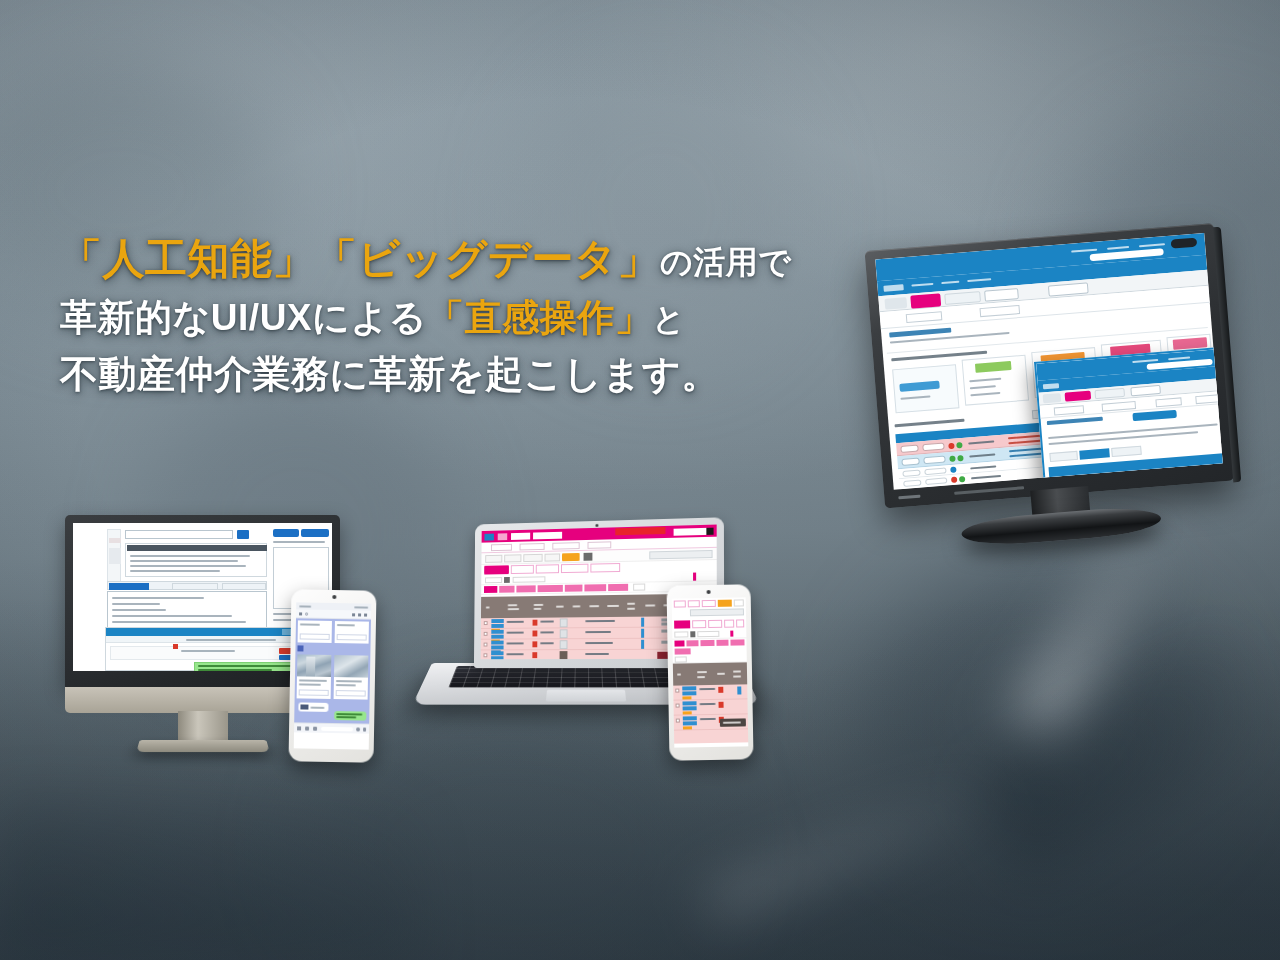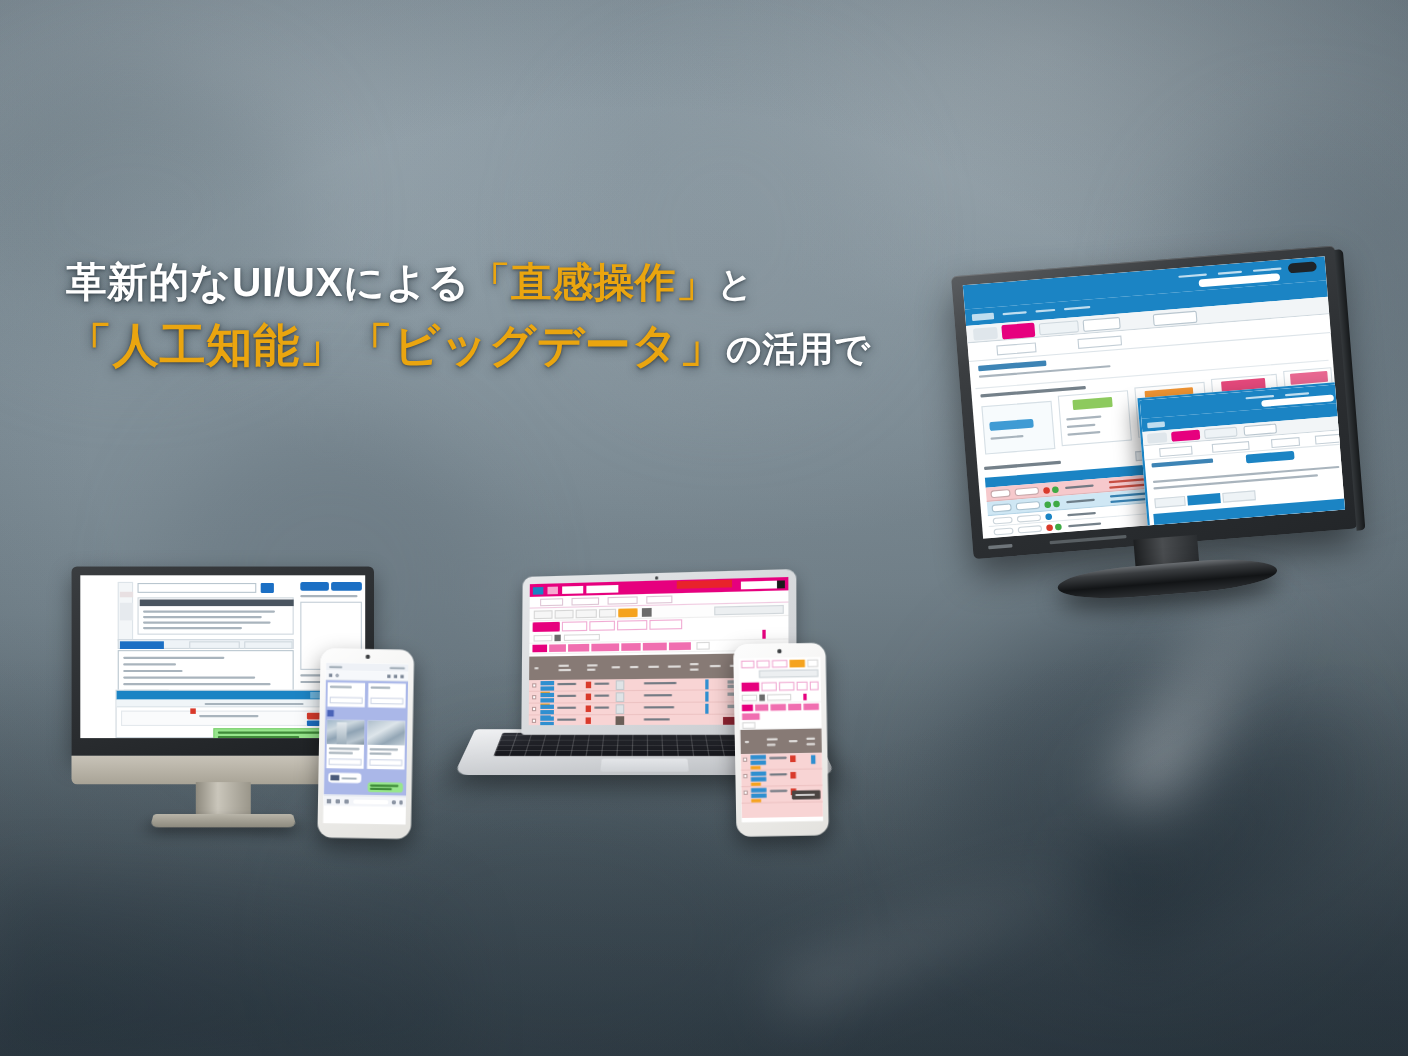--- a/index.html
+++ b/index.html
@@ -178,25 +178,28 @@
 
   <div class="bg-streak" style="left:980px;top:600px;width:230px;height:60px;background:linear-gradient(100deg,rgba(235,241,245,.75),rgba(235,241,245,0));transform:rotate(-58deg);"></div>
   <div class="bg-streak" style="left:700px;top:830px;width:320px;height:34px;background:linear-gradient(90deg,rgba(225,233,238,.55),rgba(225,233,238,0));transform:rotate(-22deg);"></div>
   <div class="bg-streak" style="left:980px;top:700px;width:300px;height:110px;background:linear-gradient(120deg,rgba(30,42,51,.55),rgba(30,42,51,0));transform:rotate(-30deg);"></div>
   <div class="bg-streak" style="left:0px;top:800px;width:420px;height:160px;background:linear-gradient(20deg,rgba(40,53,62,.55),rgba(40,53,62,0));"></div>
 
   <div class="bg-tint"></div>
   <div class="bg-vignette"></div>
 
   <div class="headline">
+    <span class="hl-line hl2">
+      <span class="accent">「人工知能」「ビッグデータ」</span><span class="hl-sm">の活用で</span>
+    </span>
     <span class="hl-line hl1">
       <span>革新的なUI/UXによる</span><span class="accent">「直感操作」</span><span class="hl-sm">と</span>
     </span>
-    <span class="hl-line hl2">
-      <span class="accent">「人工知能」「ビッグデータ」</span><span class="hl-sm">の活用で</span>
+    <span class="hl-line hl3">
+      <span>不動産仲介業務に革新を起こします。</span>
     </span>
   </div>
 
   <div class="device" id="monitor">
     <div class="bezel">
       <div class="screen">
 
         <div class="r blue-head" style="left:0;top:0;width:330px;height:22px;">
           <div class="txt w" style="left:196px;top:7px;width:26px;"></div>
           <div class="txt w" style="left:232px;top:7px;width:22px;"></div>

